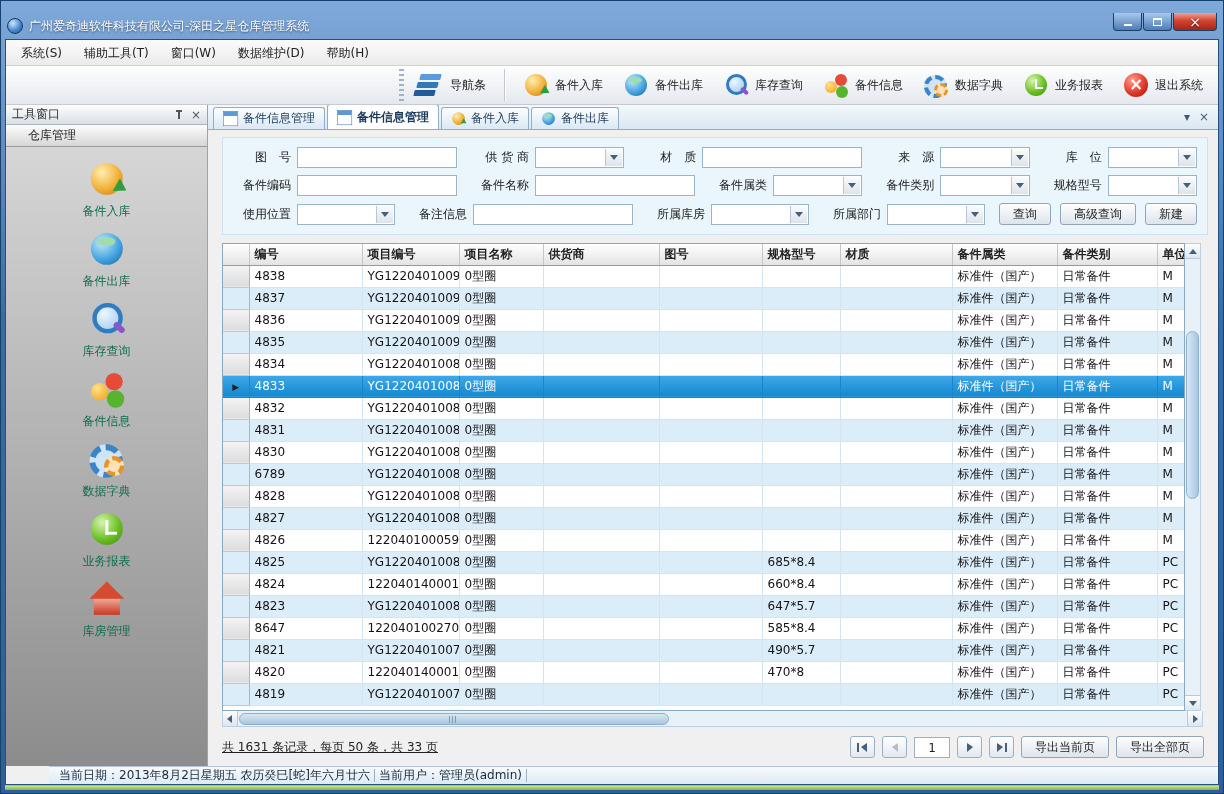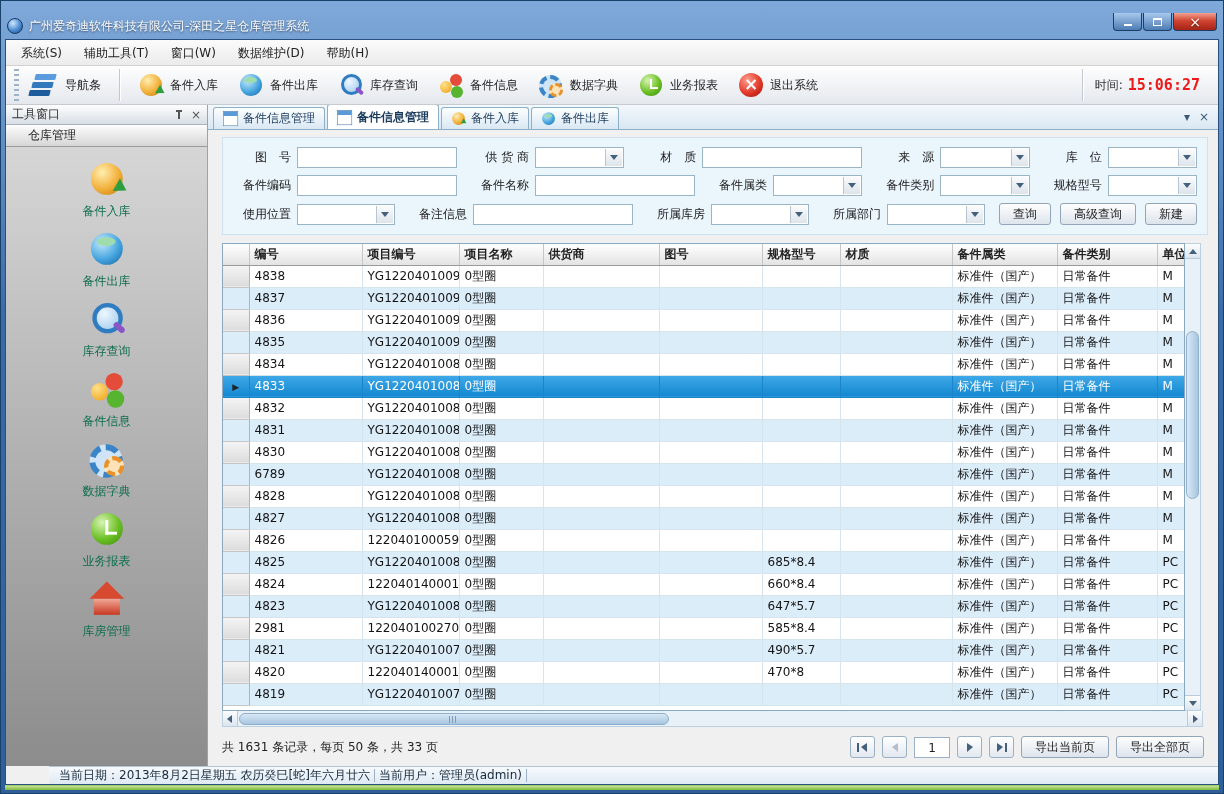--- a/index.html
+++ b/index.html
@@ -178,21 +178,21 @@
     border-top:4px solid transparent; border-bottom:4px solid transparent; border-right:5px solid #44607c; }
   .hs-btn.right::after { content:""; position:absolute; left:5px; top:4px;
     border-top:4px solid transparent; border-bottom:4px solid transparent; border-left:5px solid #44607c; }
   .hthumb { margin-left:1px; width:430px; height:12px; border-radius:6px; border:1px solid #8fb0cc;
     background:linear-gradient(180deg,#d8e8f5,#a8c6e0); position:relative; }
   .hthumb::after { content:""; position:absolute; left:50%; top:2px; width:9px; height:7px; margin-left:-5px;
     background:repeating-linear-gradient(90deg,#7e9cb8 0 1px,transparent 1px 3px); }
 
   
   .pagination { margin:9px 14px 0; display:flex; align-items:center; }
-  .pag-summary { color:#222; }
+  .pag-summary { color:#222;text-decoration:underline; }
   .pag-right { margin-left:auto; display:flex; align-items:center; gap:7px; }
   .pg-btn { width:25px; height:22px; border:1px solid #9ab0c4; border-radius:3px;
     background:linear-gradient(#ffffff,#e2e8f0); position:relative; }
   .pg-first::before { content:""; position:absolute; left:6px; top:6px; width:2px; height:9px; background:#44607c; }
   .pg-first::after  { content:""; position:absolute; left:10px; top:6px;
     border-top:4px solid transparent; border-bottom:5px solid transparent; border-right:6px solid #44607c; }
   .pg-prev::before  { content:""; position:absolute; left:9px; top:6px;
     border-top:4px solid transparent; border-bottom:5px solid transparent; border-right:6px solid #b4bec8; }
   .pg-next::before  { content:""; position:absolute; left:9px; top:6px;
     border-top:4px solid transparent; border-bottom:5px solid transparent; border-left:6px solid #44607c; }
@@ -270,25 +270,20 @@
           </div>
           <div class="tool-item">
             <span class="ic report-icon"></span>
             <span class="tlabel">业务报表</span>
           </div>
           <div class="tool-item">
             <span class="ic exit-icon"></span>
             <span class="tlabel">退出系统</span>
           </div>
         </div>
-      <div class="toolbar-time">
-        <span class="vsep"></span>
-        <span class="time-label">时间:</span>
-        <span class="time-value">15:06:27</span>
-      </div>
     </div>
 
     <div class="main">
 
       <div class="sidebar">
         <div class="side-title">
           <span>工具窗口</span>
           <span class="side-title-icons">
             <span class="pin-icon"></span>
             <span class="x-small">×</span>
@@ -701,21 +696,21 @@
                     <td></td>
                     <td></td>
                     <td>647*5.7</td>
                     <td></td>
                     <td>标准件（国产）</td>
                     <td>日常备件</td>
                     <td>PC</td>
                   </tr>
                   <tr>
                     <td class="ind"></td>
-                    <td>2981</td>
+                    <td>8647</td>
                     <td>1220401002700</td>
                     <td>0型圈</td>
                     <td></td>
                     <td></td>
                     <td>585*8.4</td>
                     <td></td>
                     <td>标准件（国产）</td>
                     <td>日常备件</td>
                     <td>PC</td>
                   </tr>

